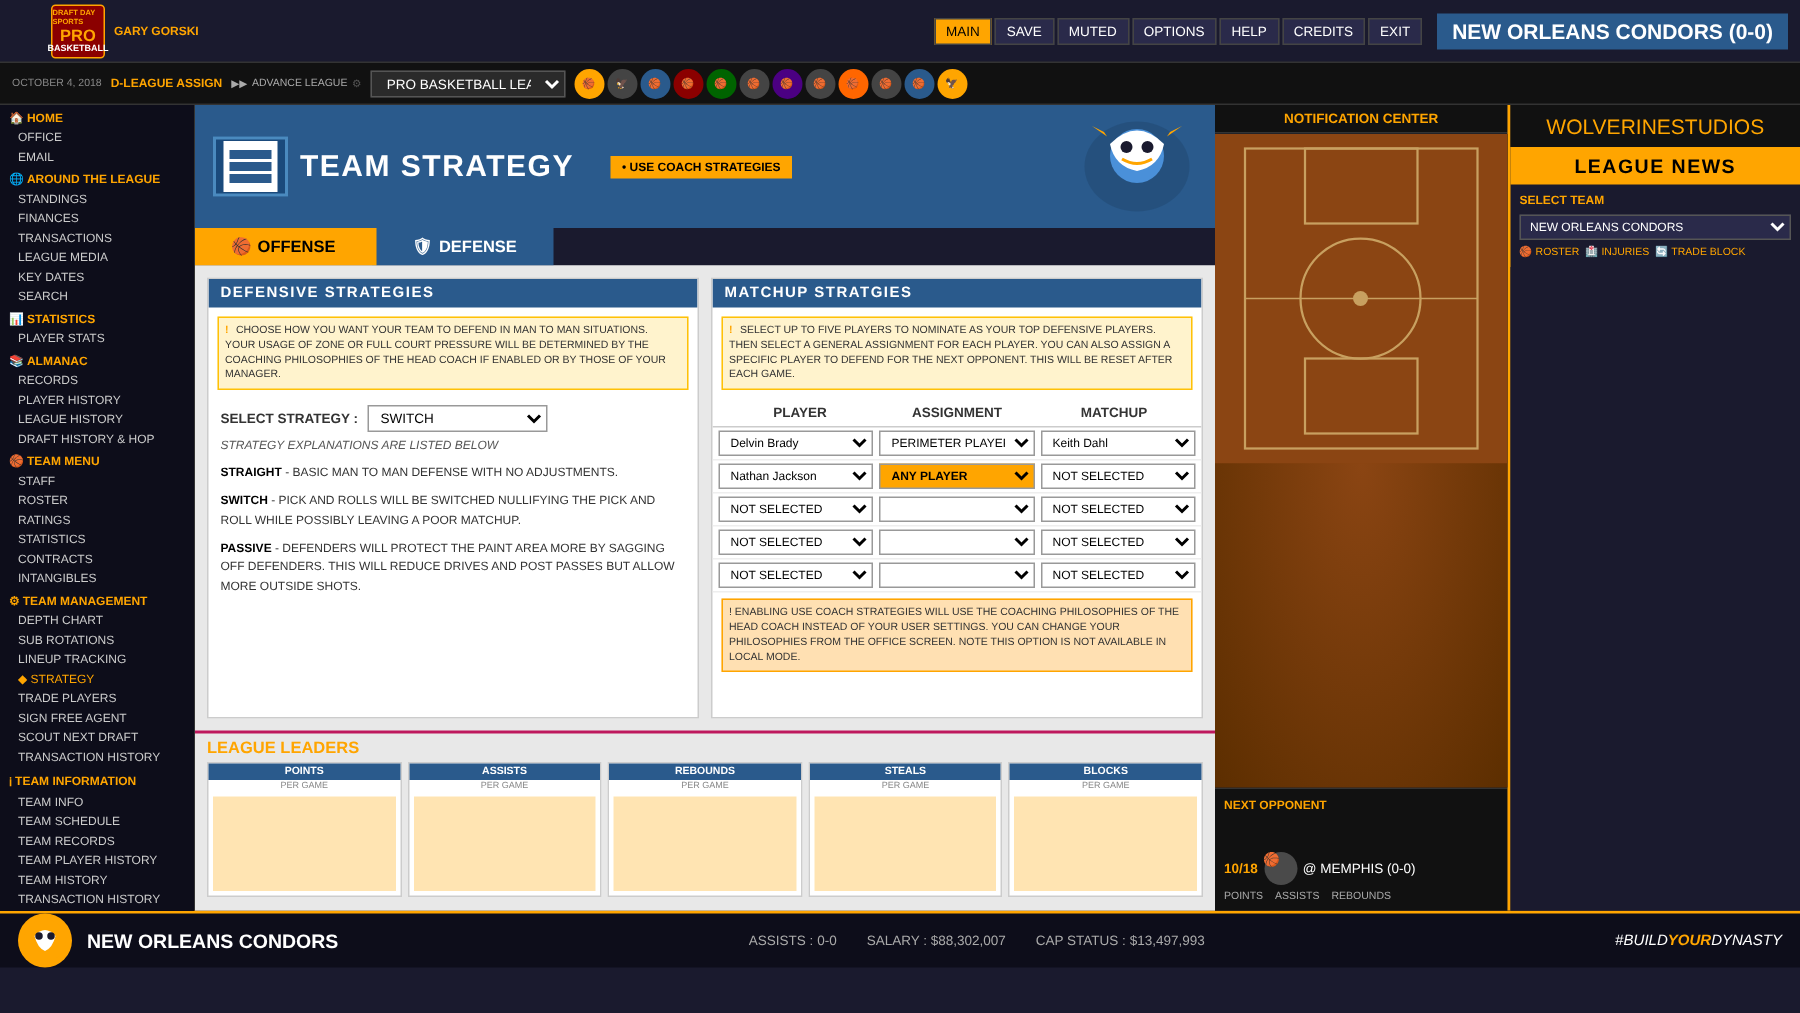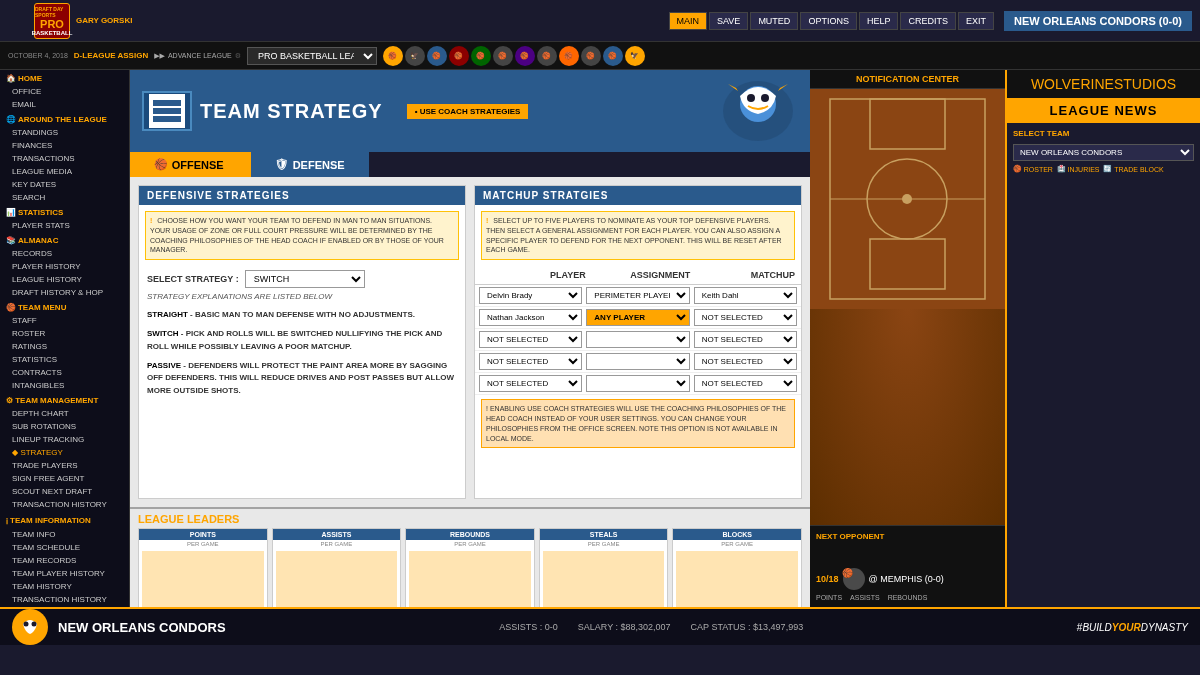--- a/index.html
+++ b/index.html
@@ -4,21 +4,21 @@
   <style>
     * { margin: 0; padding: 0; box-sizing: border-box; }
     body { width: 1200px; height: 675px; background: #1a1a2e; font-family: Arial, sans-serif; overflow: hidden; position: relative; }
 
     
     #top-bar { background: #1a1a2e; height: 42px; display: flex; align-items: center; padding: 0 8px; border-bottom: 1px solid #333; }
     #logo-area { display: flex; align-items: flex-end; gap: 4px; padding-left: 26px; }
     #top-nav { display: flex; align-items: center; gap: 2px; margin-left: auto; }
     .nav-btn { background: #2a2a4a; color: #fff; font-size: 9px; padding: 3px 7px; border: 1px solid #444; cursor: pointer; display: flex; align-items: center; gap: 2px; }
     .nav-btn.active-nav { background: #ffa500; color: #000; }
-    #team-name-header { background: #2a5a8c; color: #fff; font-size: 11px; padding: 4px 10px; margin-left: 8px; font-weight: bold; }
+    #team-name-header { background: #2a5a8c; color: #fff; font-size: 14px; padding: 4px 10px; margin-left: 8px; font-weight: bold; }
 
     
     #second-bar { background: #111; height: 28px; display: flex; align-items: center; padding: 0 8px; gap: 6px; border-bottom: 1px solid #333; }
     #league-selector { background: #2a2a2a; color: #fff; font-size: 9px; padding: 2px 6px; border: 1px solid #555; width: 130px; }
     .icon-circle { width: 20px; height: 20px; border-radius: 50%; background: #444; display: inline-flex; align-items: center; justify-content: center; font-size: 7px; color: #fff; cursor: pointer; }
 
     
     #sidebar { width: 130px; background: #0d0d1a; border-right: 1px solid #333; overflow-y: auto; flex-shrink: 0; }
     .sidebar-section { color: #ffa500; font-size: 8px; font-weight: bold; padding: 4px 6px 2px; display: flex; align-items: center; gap: 2px; }
     .sidebar-item { color: #ccc; font-size: 8px; padding: 2px 12px; cursor: pointer; }
@@ -43,25 +43,25 @@
     
     #strategy-content { display: flex; flex: 1; gap: 0; padding: 8px; background: #e8e8e8; overflow: hidden; }
     .strategy-panel { background: #fff; border: 1px solid #ccc; flex: 1; overflow: hidden; display: flex; flex-direction: column; }
     .strategy-panel + .strategy-panel { margin-left: 8px; }
     .panel-title { background: #2a5a8c; color: #fff; font-size: 10px; font-weight: bold; padding: 4px 8px; text-transform: uppercase; letter-spacing: 1px; }
     .panel-info { background: #fff3cd; border: 1px solid #ffc107; margin: 6px; padding: 4px; font-size: 7px; color: #333; line-height: 1.4; }
     .panel-info .info-icon { color: #ffa500; font-weight: bold; margin-right: 3px; }
     .select-strategy-row { display: flex; align-items: center; padding: 4px 8px; gap: 6px; font-size: 9px; font-weight: bold; color: #333; }
     .strategy-select { font-size: 9px; padding: 2px 4px; border: 1px solid #999; background: #fff; width: 120px; }
     .strategy-explanations { font-size: 8px; color: #555; padding: 0 8px; margin-bottom: 4px; font-style: italic; }
-    .strategy-list { padding: 4px 8px; overflow-y: auto; font-size: 8px; color: #333; line-height: 1.6; font-weight: bold; }
+    .strategy-list { padding: 4px 8px; overflow-y: auto; font-size: 8px; color: #333; line-height: 1.6; }
     .strategy-list b { color: #000; }
 
     
-    .matchup-header { display: grid; grid-template-columns: 1fr 1fr 1fr; text-align: right; font-size: 9px; font-weight: bold; color: #333; padding: 4px 6px; border-bottom: 1px solid #ccc; }
+    .matchup-header { display: grid; grid-template-columns: 1fr 1fr 1fr; text-align: center; font-size: 9px; font-weight: bold; color: #333; padding: 4px 6px; border-bottom: 1px solid #ccc; }
     .matchup-row { display: grid; grid-template-columns: 1fr 1fr 1fr; align-items: center; padding: 2px 4px; border-bottom: 1px solid #eee; gap: 4px; }
     .matchup-select { font-size: 8px; padding: 2px 3px; border: 1px solid #999; background: #fff; width: 100%; }
     .matchup-select.highlight { background: #ffa500; color: #000; font-weight: bold; }
     .matchup-footer { background: #ffe0b2; border: 1px solid #ffa500; margin: 4px 6px; padding: 4px; font-size: 7px; color: #333; line-height: 1.4; }
 
     
     #right-panel { width: 195px; background: #1a1a2e; display: flex; flex-direction: column; flex-shrink: 0; }
     #notification-center { color: #ffa500; font-size: 9px; font-weight: bold; text-align: center; padding: 4px; border-bottom: 1px solid #333; background: #111; }
     #court-bg { flex: 1; background: radial-gradient(ellipse at center, #8B4513 0%, #5c2e00 100%); position: relative; overflow: hidden; }
     #next-opponent { background: #111; padding: 6px; border-top: 1px solid #333; }
@@ -76,21 +76,21 @@
     #league-news-header { background: #ffa500; color: #000; font-size: 13px; font-weight: bold; text-align: center; padding: 5px; letter-spacing: 1px; }
     #wolverine-header { color: #fff; font-size: 14px; text-align: center; padding: 6px; background: #111; }
     #wolverine-header span { color: #ffa500; }
     #select-team-area { padding: 6px; }
     .select-team-label { color: #ffa500; font-size: 8px; font-weight: bold; margin-bottom: 3px; }
     .select-team-dropdown { width: 100%; font-size: 8px; padding: 2px; background: #2a2a4a; color: #fff; border: 1px solid #555; }
     .team-features { display: flex; gap: 4px; margin-top: 4px; }
     .feature-btn { color: #ffa500; font-size: 7px; cursor: pointer; display: flex; align-items: center; gap: 2px; }
 
     
-    #bottom-content { height: 100px; background: #e8e8e8; border-top: 2px solid #a3a3a3; padding: 0 8px 4px; overflow: hidden; }
+    #bottom-content { height: 120px; background: #e8e8e8; border-top: 2px solid #be185d; padding: 0 8px 4px; overflow: hidden; }
     #league-leaders-title { color: #ffa500; font-size: 11px; font-weight: bold; padding: 4px 0 3px; text-transform: uppercase; }
     .leaders-grid { display: grid; grid-template-columns: repeat(5, 1fr); gap: 4px; height: 90px; }
     .leaders-col { background: #fff; border: 1px solid #ccc; display: flex; flex-direction: column; }
     .leaders-col-header { background: #2a5a8c; color: #fff; font-size: 7px; text-align: center; padding: 2px; font-weight: bold; }
     .leaders-col-sub { color: #888; font-size: 6px; text-align: center; padding: 1px; }
 
     
     #footer { height: 38px; background: #0d0d1a; display: flex; align-items: center; padding: 0 12px; border-top: 2px solid #ffa500; }
     #footer-logo { width: 36px; height: 36px; background: #ffa500; border-radius: 50%; display: flex; align-items: center; justify-content: center; font-size: 8px; color: #000; font-weight: bold; }
     #footer-team { color: #fff; font-size: 13px; font-weight: bold; margin-left: 10px; text-transform: uppercase; }

